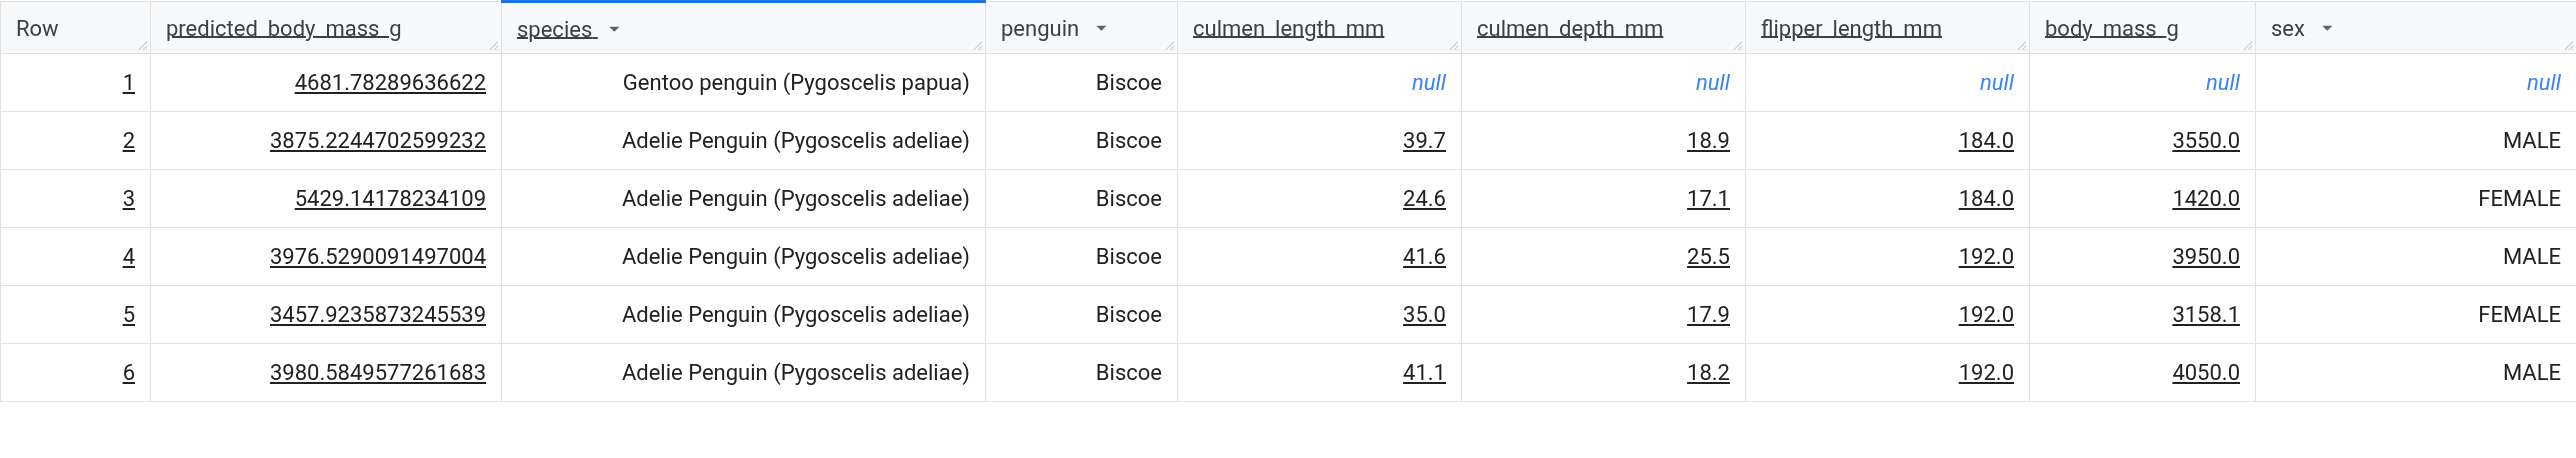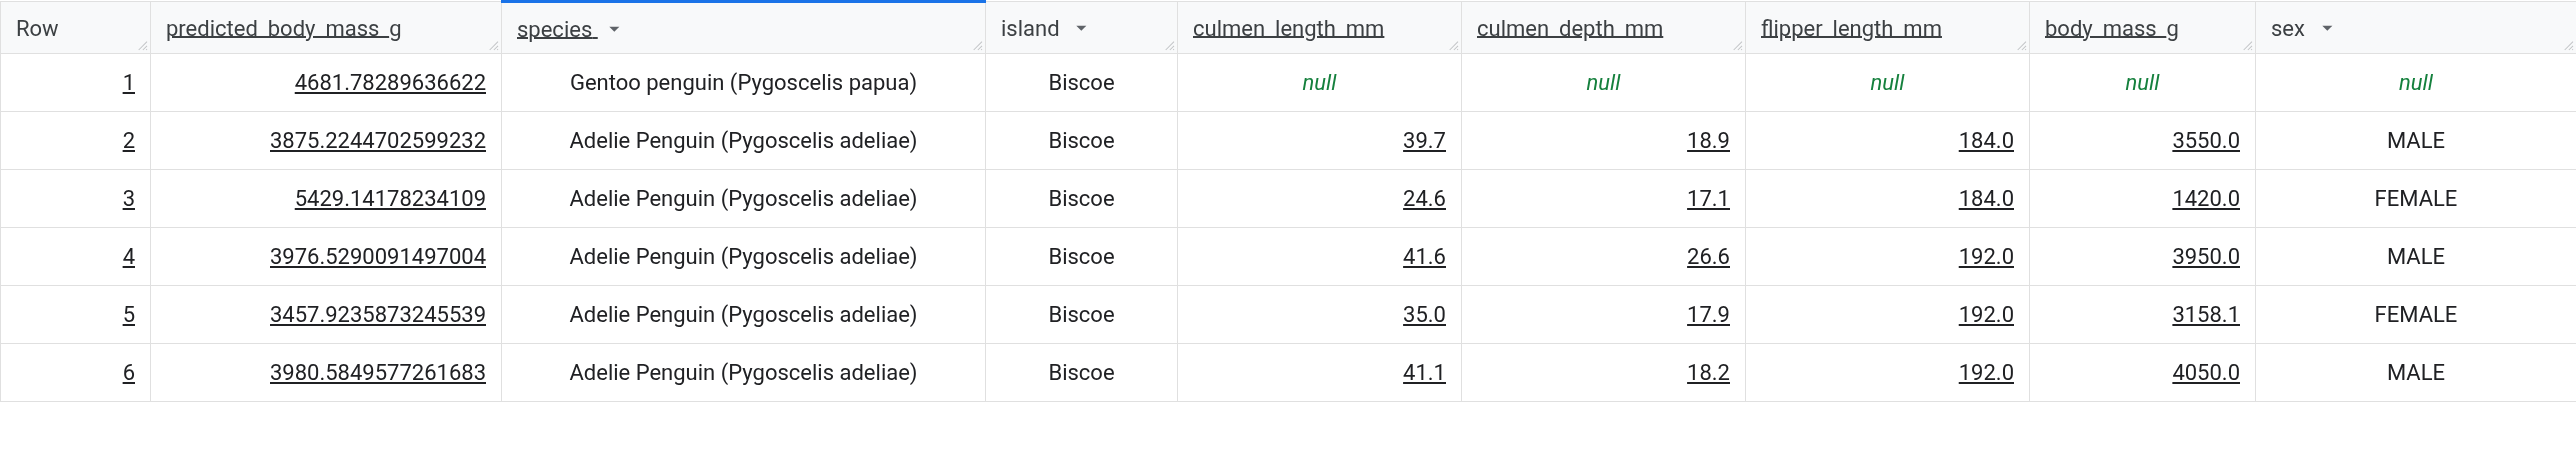--- a/index.html
+++ b/index.html
@@ -39,22 +39,22 @@
   .col-row    { width: 150px; }
   .col-pred   { width: 351px; }
   .col-species{ width: 484px; }
   .col-island { width: 192px; }
   .col-culen  { width: 284px; }
   .col-cudep  { width: 284px; }
   .col-flip   { width: 284px; }
   .col-mass   { width: 226px; }
   .col-sex    { width: 321px; }
   .num { text-align: right; text-decoration: underline; }
-  .txt { text-align: center; }
-  .null { color: #15803d; font-style: italic; }
+  .txt { text-align: right; }
+  .null { color: #3b82f6; font-style: italic; }
   .resize-handle {
     position: absolute;
     right: 1.7px;
     bottom: 1.7px;
     width: 11.7px;
     height: 11.7px;
     opacity: 0.35;
     pointer-events: none;
   }
   .resize-handle svg { display: block; }
@@ -104,21 +104,21 @@
         <span class="dropdown-icon"><svg width="16.7" height="16.7" viewBox="0 0 20 20">
               <path d="M4 7 L10 13 L16 7 Z" fill="#5f6368"></path>
             </svg></span>
         <span class="resize-handle">
             <svg width="11.7" height="11.7" viewBox="0 0 14 14">
               <path d="M2 12 L12 2 M7 12 L12 7 M11 12 L12 11" stroke="#5f6368" stroke-width="1.2" fill="none"></path>
             </svg>
           </span>
       </th>
       <th class="txt">
-        <span class="hdr-label">island</span>
+        <span class="hdr-label">penguin</span>
         <span class="dropdown-icon"><svg width="16.7" height="16.7" viewBox="0 0 20 20">
               <path d="M4 7 L10 13 L16 7 Z" fill="#5f6368"></path>
             </svg></span>
         <span class="resize-handle">
             <svg width="11.7" height="11.7" viewBox="0 0 14 14">
               <path d="M2 12 L12 2 M7 12 L12 7 M11 12 L12 11" stroke="#5f6368" stroke-width="1.2" fill="none"></path>
             </svg>
           </span>
       </th>
       <th class="num">
@@ -199,21 +199,21 @@
         <td class="num">184.0</td>
         <td class="num">1420.0</td>
         <td class="txt">FEMALE</td>
       </tr>
       <tr>
         <td class="num">4</td>
         <td class="num">3976.5290091497004</td>
         <td class="txt">Adelie Penguin (Pygoscelis adeliae)</td>
         <td class="txt">Biscoe</td>
         <td class="num">41.6</td>
-        <td class="num">26.6</td>
+        <td class="num">25.5</td>
         <td class="num">192.0</td>
         <td class="num">3950.0</td>
         <td class="txt">MALE</td>
       </tr>
       <tr>
         <td class="num">5</td>
         <td class="num">3457.9235873245539</td>
         <td class="txt">Adelie Penguin (Pygoscelis adeliae)</td>
         <td class="txt">Biscoe</td>
         <td class="num">35.0</td>

